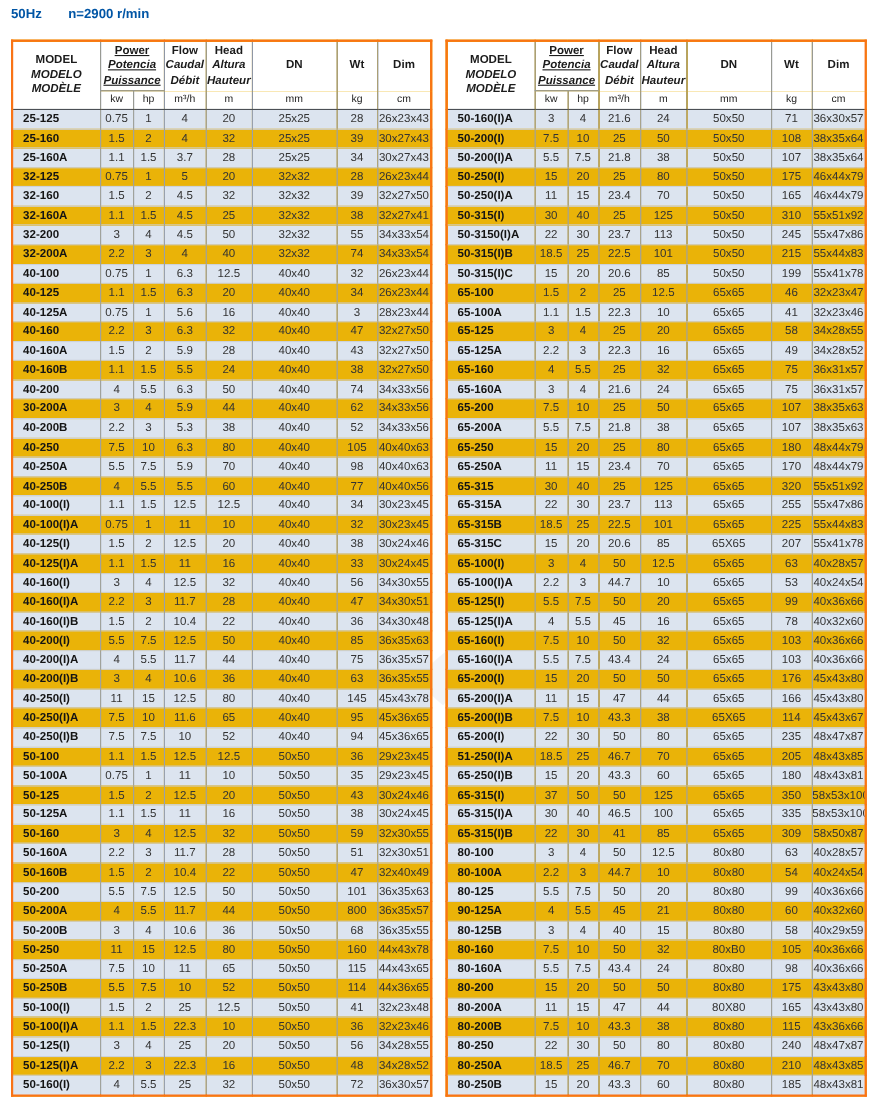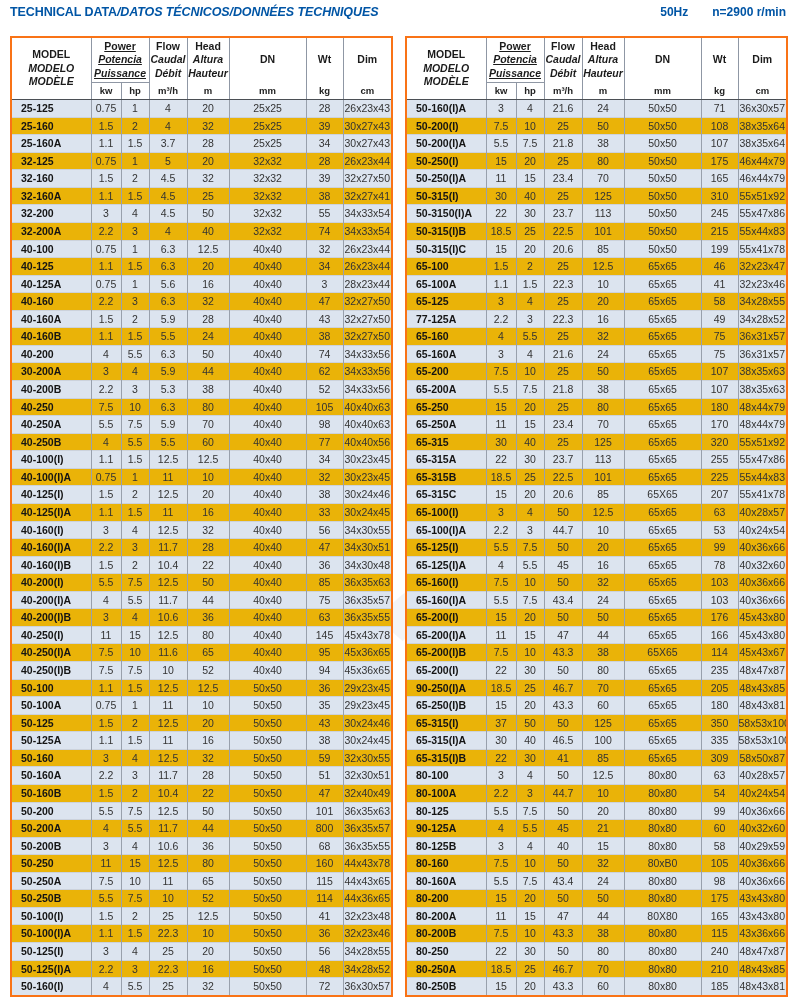--- a/index.html
+++ b/index.html
@@ -36,21 +36,21 @@
   thead th {
     border-left:1px solid #8f97a4;
     font-weight:bold; color:#1b1b1b; font-size:10.5px; line-height:1.3;
     background:#fff;
   }
   tr.labels th { height:44px; border-bottom:none; }
   tr.labels th.power-th { border-bottom:1px solid #8f97a4;text-decoration:underline; }
   tr.labels th.model-th { border-bottom:1.5px solid #4b4f55; }
   tr.units th {
     height:16px; border-top:none; border-bottom:1.5px solid #4b4f55;
-    font-weight:bold; font-size:9.5px; color:#222;
+    font-weight:normal; font-size:9.5px; color:#222;
   }
   .it { font-style:italic; }
 
   tbody td {
     height:16.57px; line-height:16.5px;
     border-left:1px solid #98a0ac; border-top:1px solid #ccd2db;
     font-size:10.5px; color:#333;
   }
   tbody tr:nth-child(odd) td { background:#dce4ef; }
   tbody td.model {
@@ -62,23 +62,20 @@
 <body>
 
 <svg class="watermark" width="420" height="420" viewBox="0 0 420 420">
   <g fill="none" stroke="#e9ebef" stroke-width="34">
     <circle cx="250" cy="200" r="140"></circle>
     <path d="M60 330 Q 140 240 250 300"></path>
   </g>
 </svg>
 
 <div class="topbar">
-  <div class="page-title">
-    <span>TECHNICAL DATA</span><span class="it">/DATOS TÉCNICOS/DONNÉES TECHNIQUES</span>
-  </div>
   <div class="specs">
     <span>50Hz</span>
     <span>n=2900 r/min</span>
   </div>
 </div>
 
 <table class="dtable left">
   <colgroup>
     <col style="width:80px">
       <col style="width:30px">
@@ -801,21 +798,21 @@
         <td class="model">65-125</td>
         <td>3</td>
         <td>4</td>
         <td>25</td>
         <td>20</td>
         <td>65x65</td>
         <td>58</td>
         <td>34x28x55</td>
       </tr>
       <tr>
-        <td class="model">77-125A</td>
+        <td class="model">65-125A</td>
         <td>2.2</td>
         <td>3</td>
         <td>22.3</td>
         <td>16</td>
         <td>65x65</td>
         <td>49</td>
         <td>34x28x52</td>
       </tr>
       <tr>
         <td class="model">65-160</td>
@@ -1011,21 +1008,21 @@
         <td class="model">65-200(I)</td>
         <td>22</td>
         <td>30</td>
         <td>50</td>
         <td>80</td>
         <td>65x65</td>
         <td>235</td>
         <td>48x47x87</td>
       </tr>
       <tr>
-        <td class="model">90-250(I)A</td>
+        <td class="model">51-250(I)A</td>
         <td>18.5</td>
         <td>25</td>
         <td>46.7</td>
         <td>70</td>
         <td>65x65</td>
         <td>205</td>
         <td>48x43x85</td>
       </tr>
       <tr>
         <td class="model">65-250(I)B</td>

